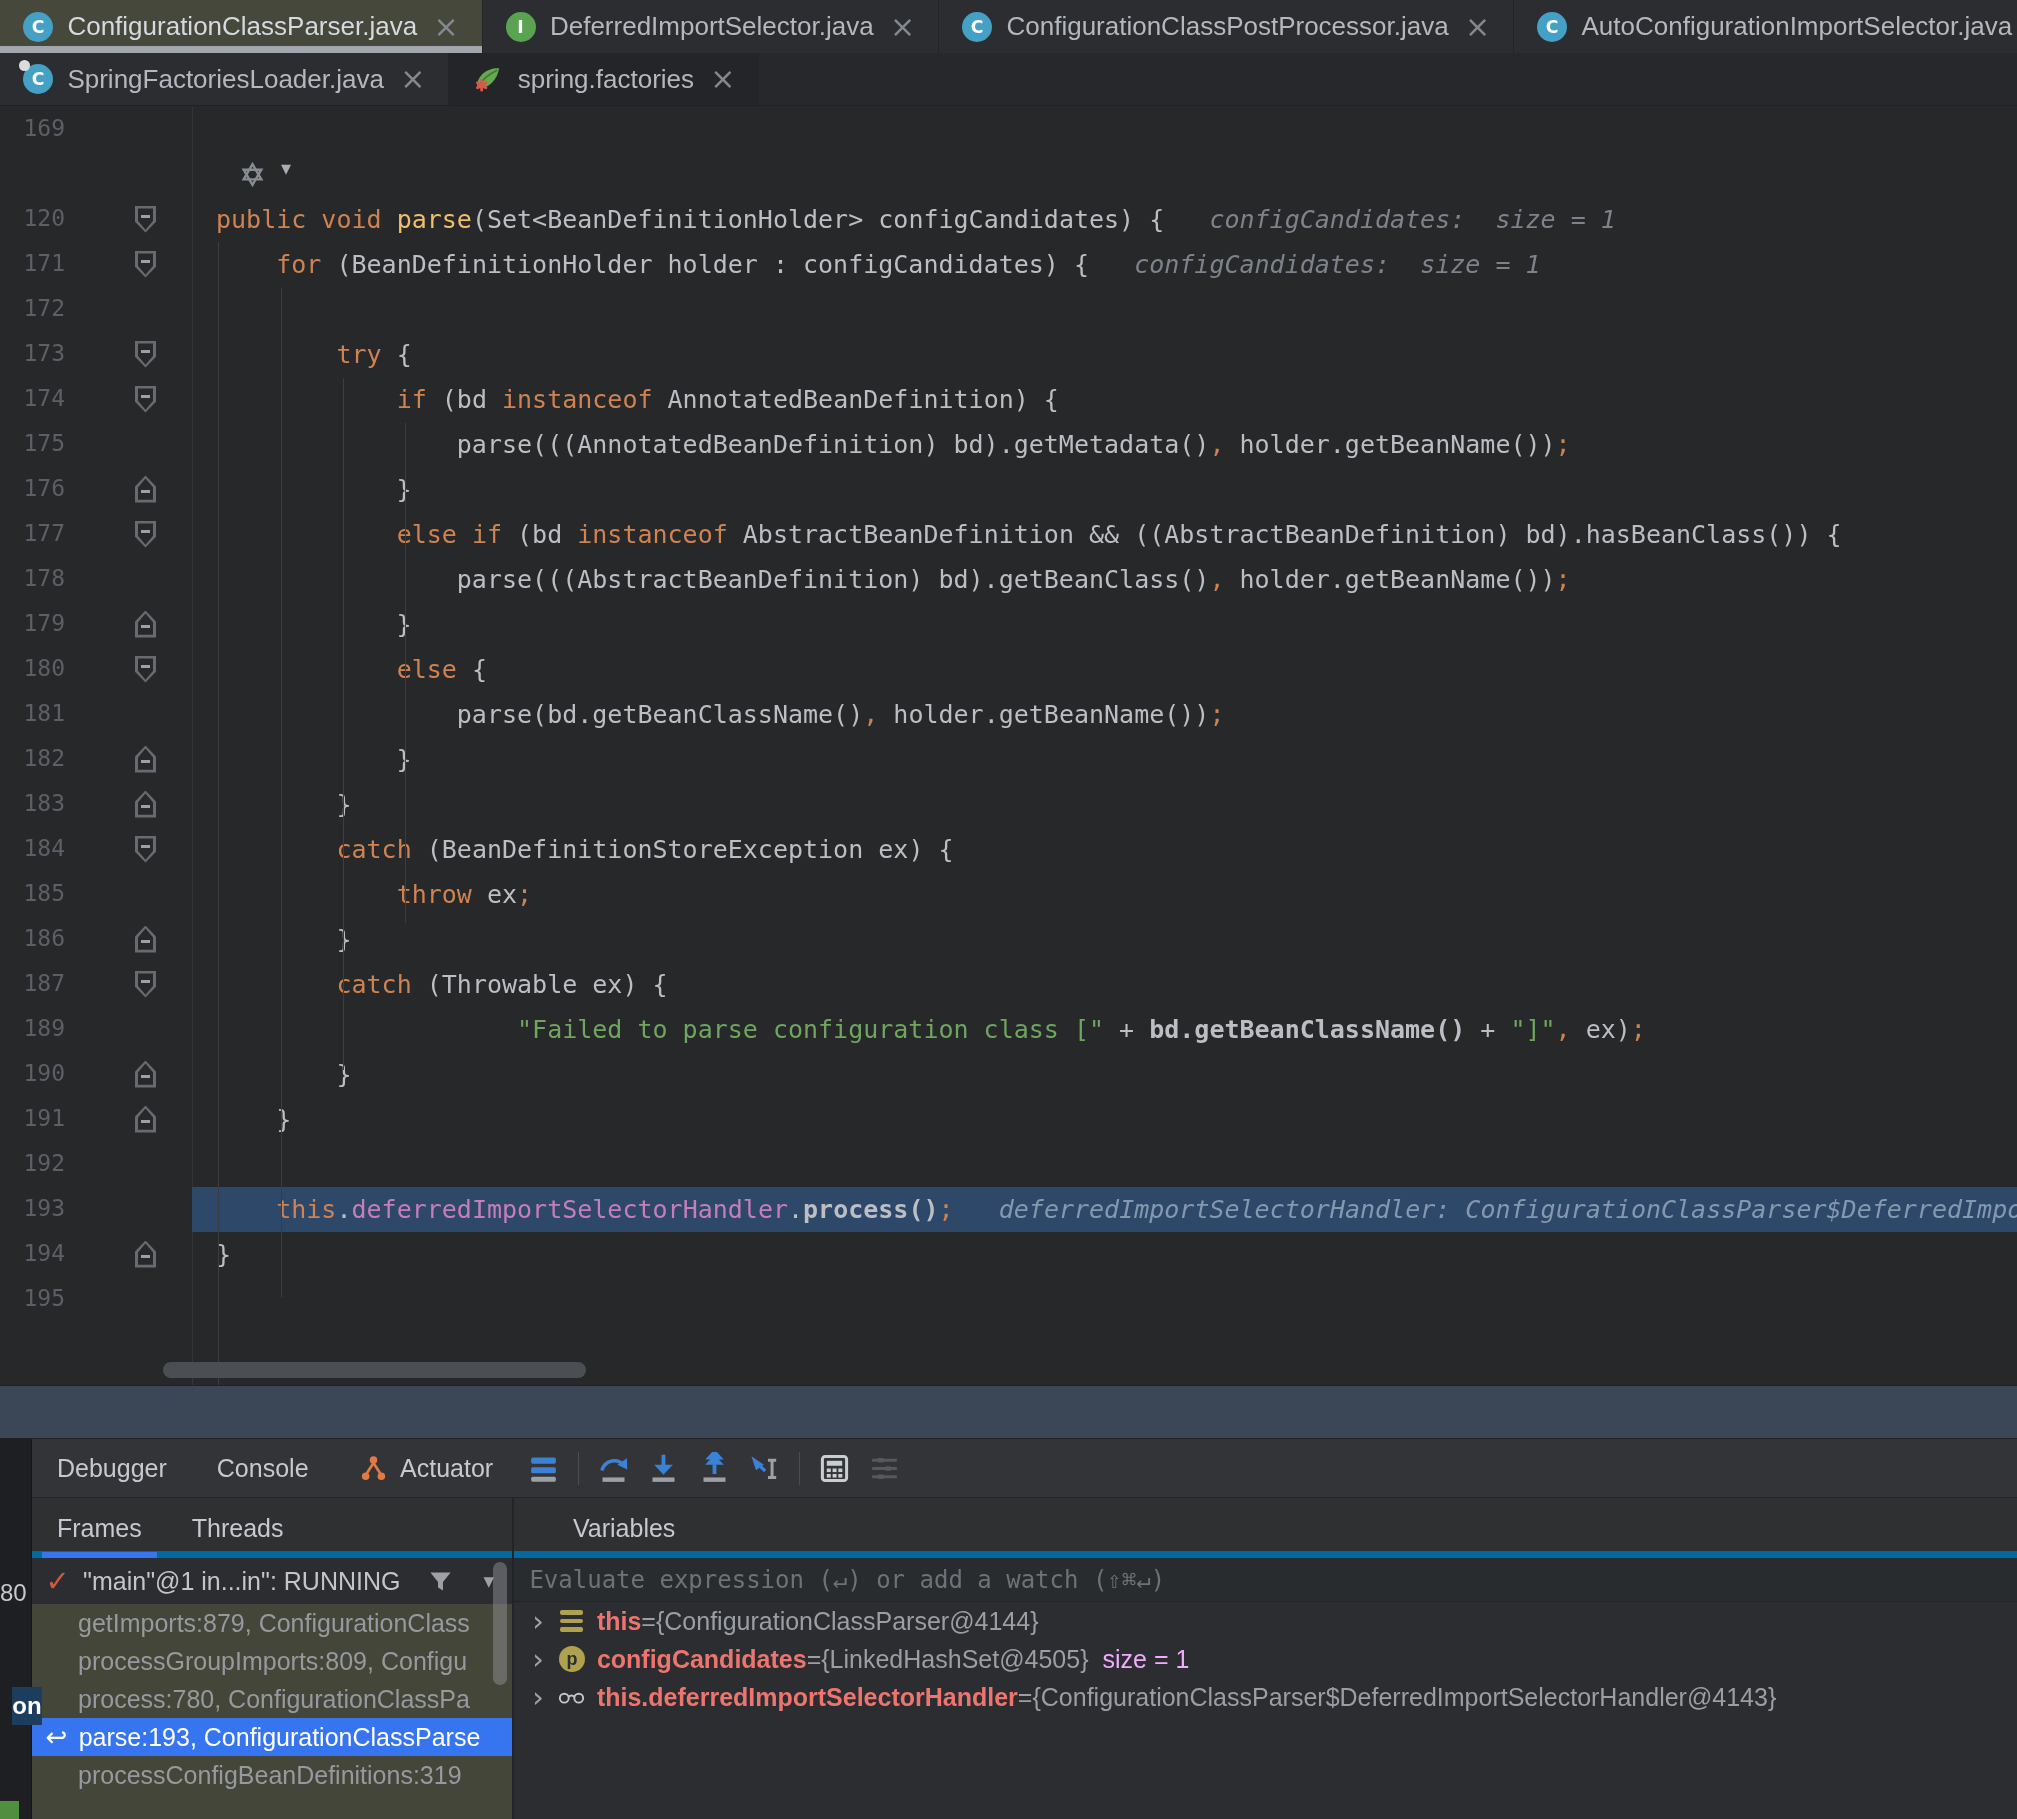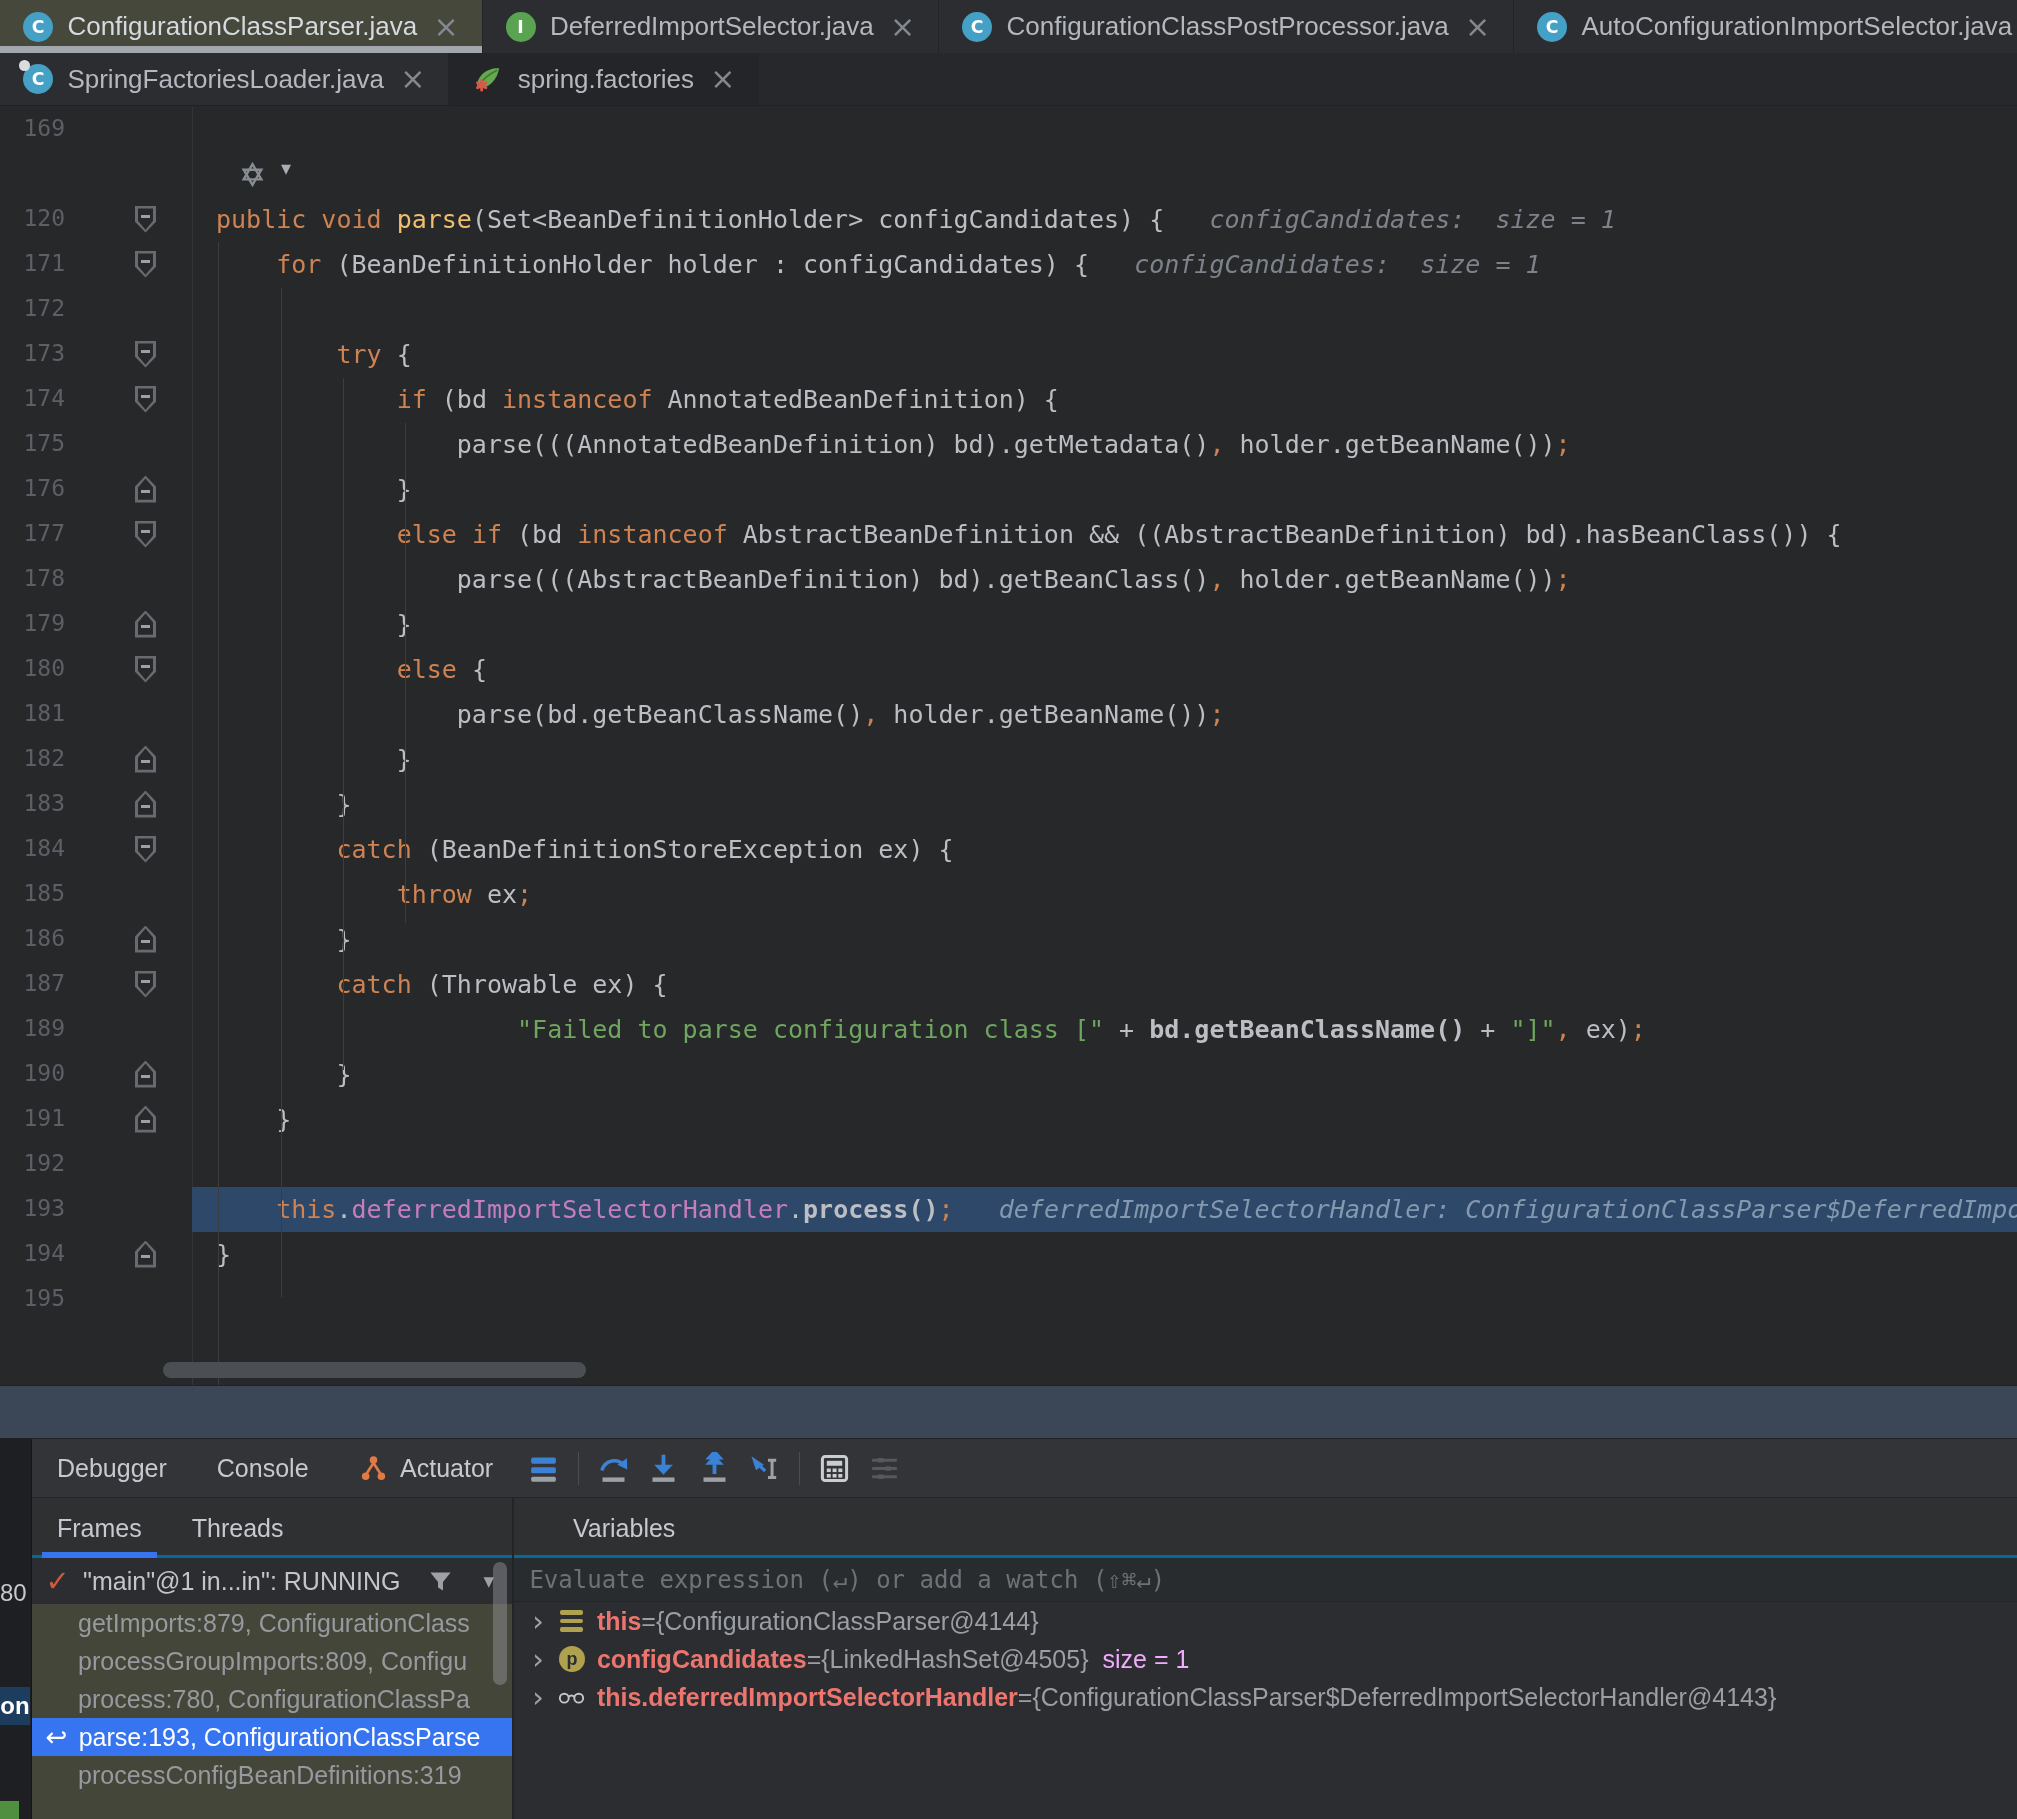--- a/index.html
+++ b/index.html
@@ -46,32 +46,32 @@
   .vchev{position:absolute;left:281px;top:3.8px;color:#A9ADB3;font-size:20px;font-family:"DejaVu Sans",sans-serif}
   .hthumb{position:absolute;left:163px;top:1255px;width:423px;height:16.3px;border-radius:8.6px;background:#4B4F53}
 
   
   .band{position:absolute;left:0;top:1385px;width:2017px;height:54px;background:#3B4657;border-top:1.9px solid #1F2123;border-bottom:1.9px solid #1F2123;box-sizing:border-box}
 
   
   .debug{position:absolute;left:0;top:1439px;width:2017px;height:380px;background:#2B2D30}
   .strip{position:absolute;left:0;top:0;width:32px;height:380px;background:#1E1F22;border-right:1.9px solid #141517;box-sizing:border-box;z-index:6}
   .f80{position:absolute;left:0;top:140px;width:29px;overflow:hidden;color:#C6C9CE;font-size:24px}
-  .fon{position:absolute;left:0;top:248px;width:30px;height:38px;background:#1D3D5F;color:#FFF;font-size:24px;font-weight:bold;display:flex;align-items:center;justify-content:center}
+  .fon{position:absolute;left:12px;top:248px;width:30px;height:38px;background:#1D3D5F;color:#FFF;font-size:24px;font-weight:bold;display:flex;align-items:center;justify-content:center}
   .fgreen{position:absolute;left:0;top:362px;width:19px;height:18px;background:#4F8F3F}
 
   .dtoolbar{position:absolute;left:32px;top:0;width:1986px;height:58px;background:#323437;display:flex;align-items:center}
   .dtab{position:relative;height:100%;display:flex;align-items:center;gap:12.5px;padding:16px 25px;font-size:25px;color:#C6C9CF}
   .dtab.active::after{content:"";position:absolute;left:9.6px;right:9.6px;bottom:0;height:5.8px;background:#3674F0}
   .tbi{width:33px;height:33px;margin:0 8.6px;display:flex;flex:0 0 auto}
   .tbi svg{width:100%;height:100%}
   .tsep{width:1px;height:33px;background:#4A4D51;margin:0 9.6px}
   .aicon{width:29px;height:29px;display:flex}
 
-  .drow2{position:absolute;left:32px;top:58px;width:1986px;height:61px;background:#2E3032;border-top:1px solid #232527;border-bottom:3px solid #0369a1;box-sizing:border-box}
+  .drow2{position:absolute;left:32px;top:58px;width:1986px;height:61px;background:#2E3032;border-top:1px solid #232527;border-bottom:7px solid #0369a1;box-sizing:border-box}
   .ptab{position:relative;display:inline-flex;align-items:center;height:60px;padding:0 25px;font-size:25px;color:#C6C9CF;vertical-align:top}
   .ptab.active::after{content:"";position:absolute;left:9.6px;right:9.6px;bottom:0;height:5.8px;background:#3674F0}
   .vtitle{position:absolute;left:541px;top:0;height:60px;display:flex;align-items:center;font-size:25px;color:#C6C9CF}
   .vdivider{position:absolute;left:512px;top:58px;bottom:0;width:1.9px;background:#222427;z-index:4}
 
   .frames{position:absolute;left:32px;top:119px;width:480px;bottom:0;overflow:hidden}
   .fhead{height:46px;display:flex;align-items:center;padding-left:13.4px}
   .fcheck{color:#CE5A3B;font-size:29px;font-weight:bold;font-family:"DejaVu Sans",sans-serif;margin-right:13.4px}
   .fthread{font-size:25px;color:#C2C5CA;white-space:nowrap}
   .ffilter{width:27px;height:27px;margin-left:27px;display:flex}

